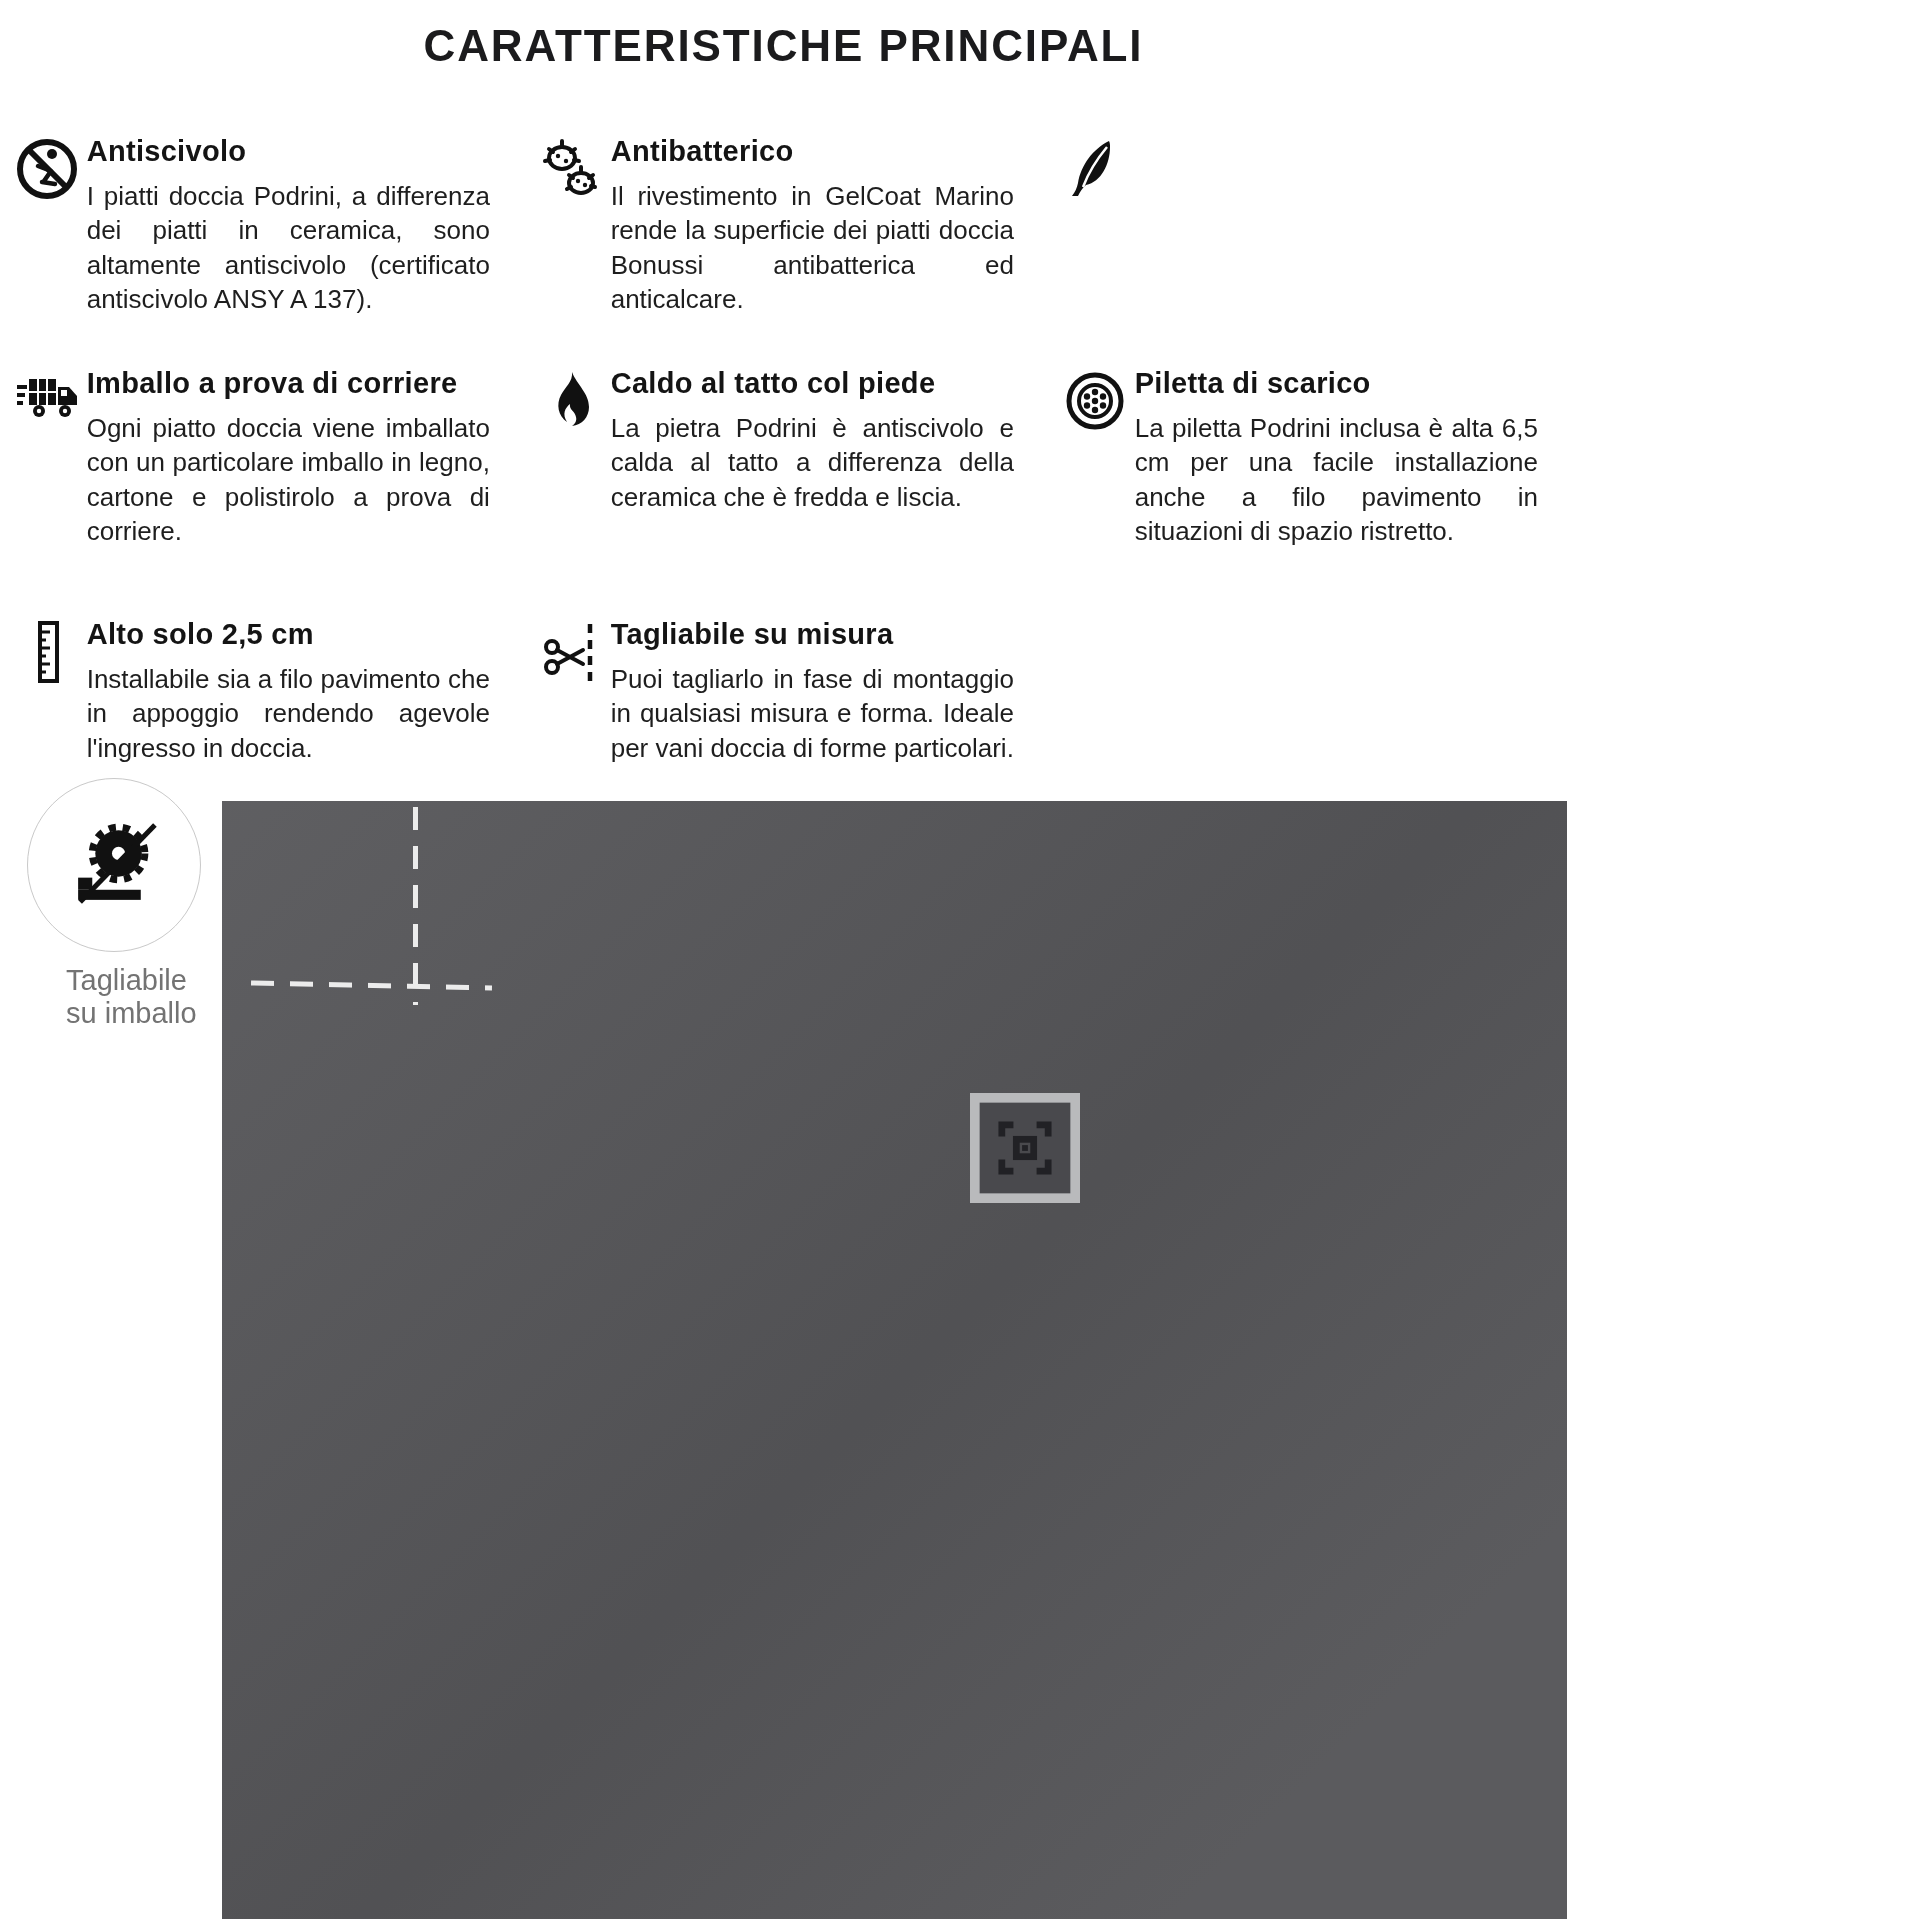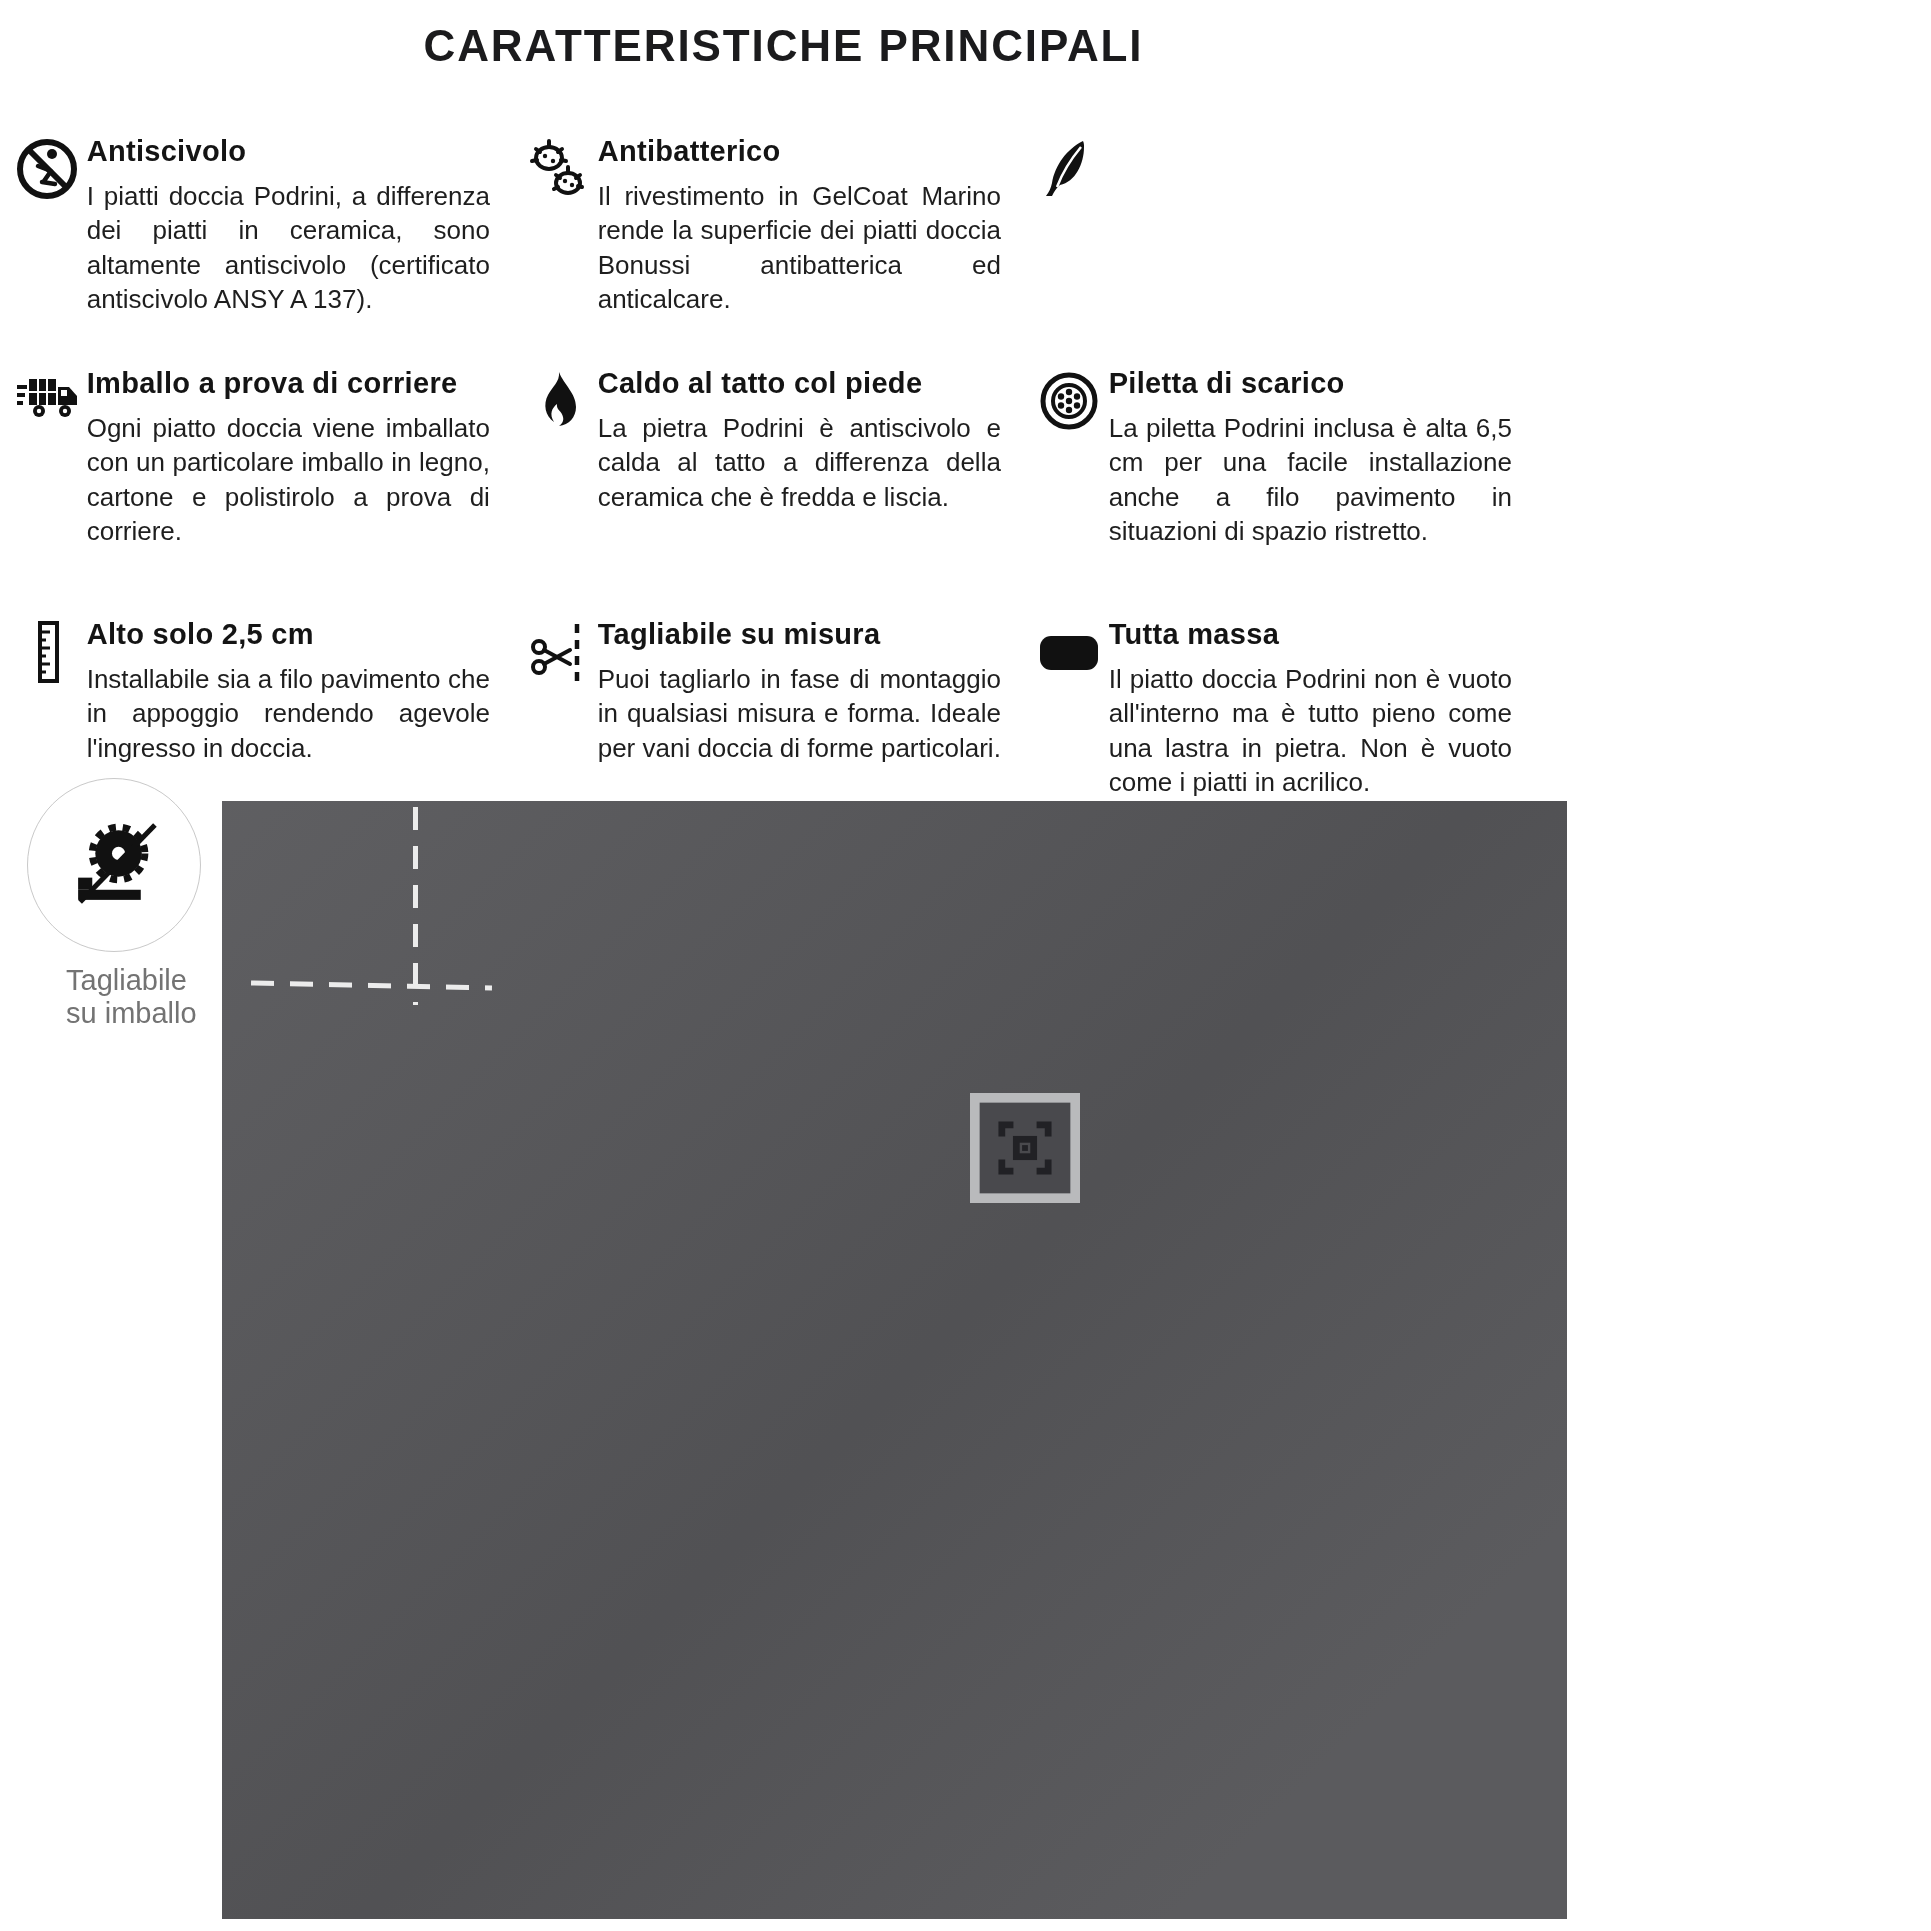--- a/index.html
+++ b/index.html
@@ -27,21 +27,21 @@
   }
 
   .features-grid {
     position: absolute;
     top: 135px;
     left: 7.7px;
     width: 1506px;
     display: grid;
     grid-template-columns: 488px 488px 488px;
     grid-template-rows: 232px 251px auto;
-    column-gap: 23px;
+    column-gap: 36px;
     align-items: start;
   }
 
   .feature {
     display: flex;
     align-items: flex-start;
   }
 
   .feature-icon {
     width: 79px;
@@ -278,31 +278,20 @@
           <line x1="18" y1="44" x2="44" y2="30" stroke="#111" stroke-width="4" stroke-linecap="round"></line>
           <line x1="51" y1="4" x2="51" y2="62" stroke="#111" stroke-width="4.5" stroke-dasharray="9 7"></line>
         </svg>
       </div>
       <div class="feature-text">
         <div class="feature-title">Tagliabile su misura</div>
         <p class="feature-body">Puoi tagliarlo in fase di montaggio in qualsiasi misura e forma. Ideale per vani doccia di forme particolari.</p>
       </div>
     </div>
 
-    <div class="feature">
-      <div class="feature-icon">
-        <svg viewBox="0 0 64 64">
-          <rect x="3" y="16" width="58" height="34" rx="11" fill="#111"></rect>
-        </svg>
-      </div>
-      <div class="feature-text">
-        <div class="feature-title">Tutta massa</div>
-        <p class="feature-body">Il piatto doccia Podrini non è vuoto all'interno ma è tutto pieno come una lastra in pietra. Non è vuoto come i piatti in acrilico.</p>
-      </div>
-    </div>
 
   </div>
 
   <div class="cut-badge">
     <span>
       <svg viewBox="0 0 96 96">
         <circle cx="52" cy="38" r="23" fill="#111"></circle>
         <circle cx="52" cy="38" r="26" fill="none" stroke="#111" stroke-width="7" stroke-dasharray="7 7"></circle>
         <circle cx="52" cy="38" r="6.5" fill="#fff"></circle>
         <line x1="14" y1="86" x2="88" y2="10" stroke="#111" stroke-width="5"></line>

